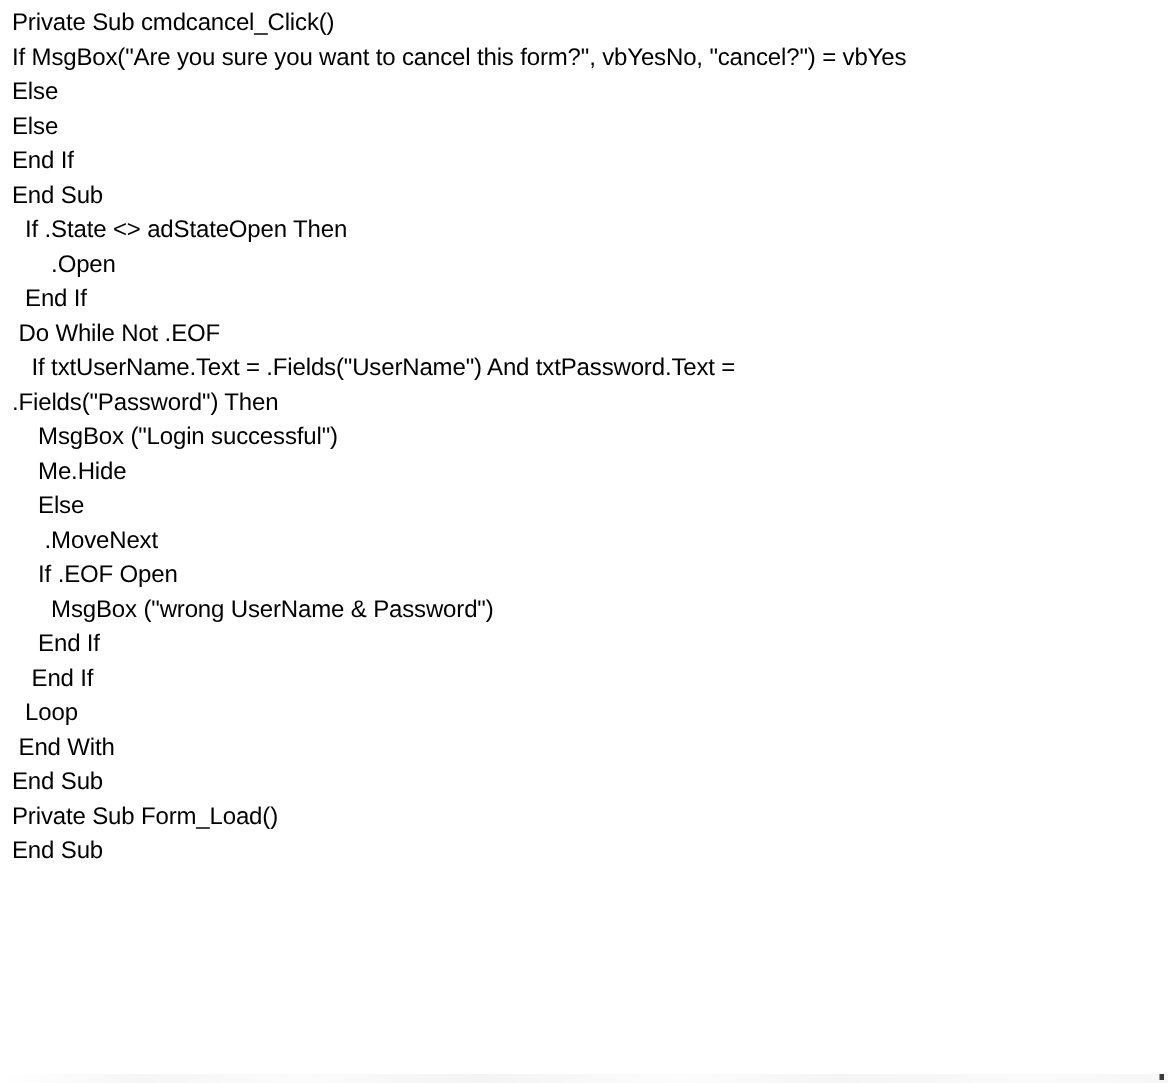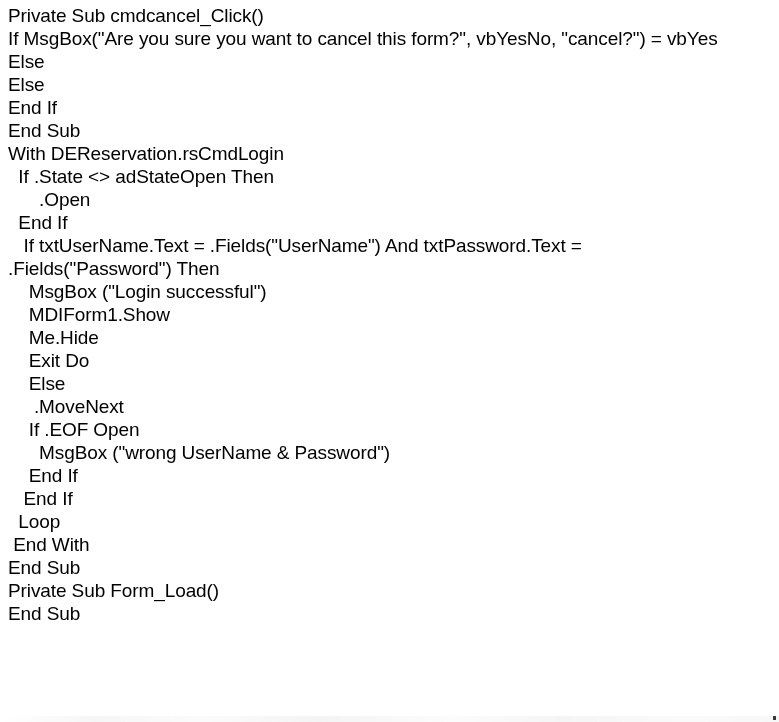--- a/index.html
+++ b/index.html
@@ -27,21 +27,21 @@
     top: 0;
     width: 779px;
     padding: 4px 0 0 0;
     box-sizing: border-box;
   }
   .code-line {
     display: block;
     height: 23px;
     line-height: 23px;
     font-family: "Liberation Sans", sans-serif;
-    font-size: 19px;
+    font-size: 16px;
     color: #000000;
     white-space: pre;
     padding-left: 8px;
     letter-spacing: -0.1px;
     -webkit-font-smoothing: antialiased;
   }
   
   #scan-noise-strip {
     position: absolute;
     left: 0;
@@ -76,30 +76,28 @@
 
 <div id="page">
 
   <div id="code-listing">
     <span class="code-line">Private Sub cmdcancel_Click()</span>
     <span class="code-line">If MsgBox("Are you sure you want to cancel this form?", vbYesNo, "cancel?") = vbYes</span>
     <span class="code-line">Else</span>
     <span class="code-line">Else</span>
     <span class="code-line">End If</span>
     <span class="code-line">End Sub</span>
-    <span class="code-line">With DEReservation.rsCmdLogin</span>
     <span class="code-line">  If .State &lt;&gt; adStateOpen Then</span>
     <span class="code-line">      .Open</span>
     <span class="code-line">  End If</span>
+    <span class="code-line"> Do While Not .EOF</span>
     <span class="code-line">   If txtUserName.Text = .Fields("UserName") And txtPassword.Text =</span>
     <span class="code-line">.Fields("Password") Then</span>
     <span class="code-line">    MsgBox ("Login successful")</span>
-    <span class="code-line">    MDIForm1.Show</span>
     <span class="code-line">    Me.Hide</span>
-    <span class="code-line">    Exit Do</span>
     <span class="code-line">    Else</span>
     <span class="code-line">     .MoveNext</span>
     <span class="code-line">    If .EOF Open</span>
     <span class="code-line">      MsgBox ("wrong UserName &amp; Password")</span>
     <span class="code-line">    End If</span>
     <span class="code-line">   End If</span>
     <span class="code-line">  Loop</span>
     <span class="code-line"> End With</span>
     <span class="code-line">End Sub</span>
     <span class="code-line">Private Sub Form_Load()</span>

